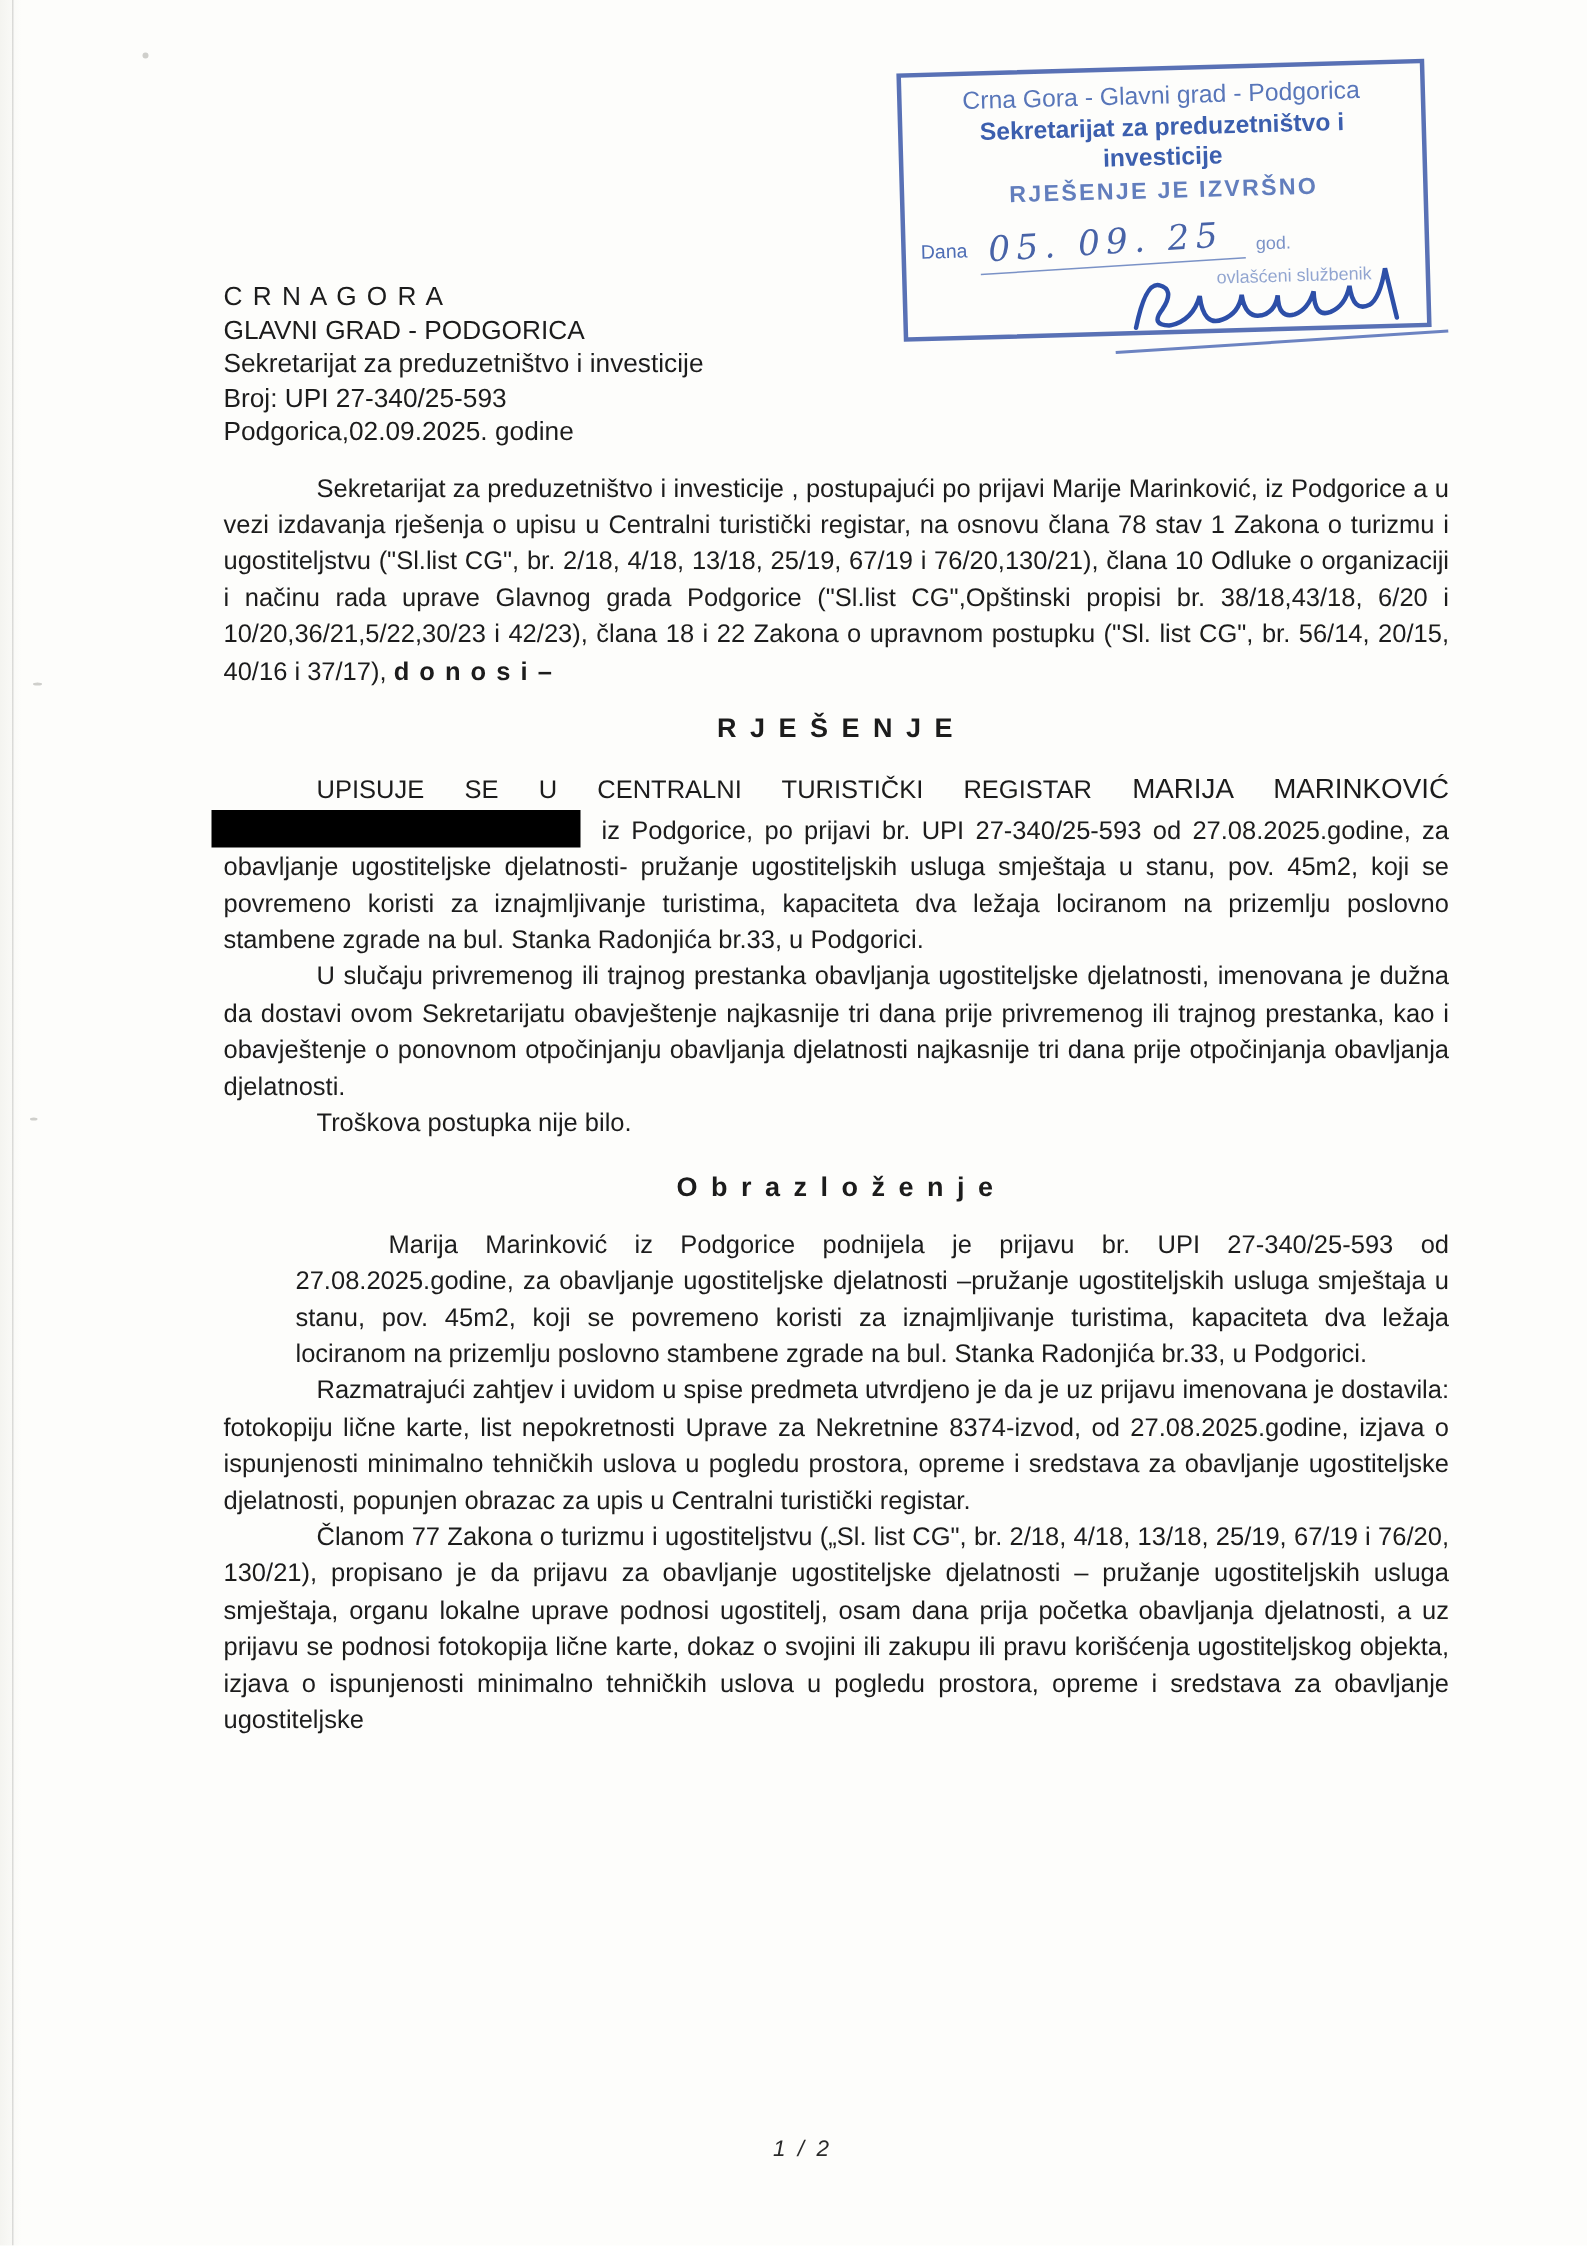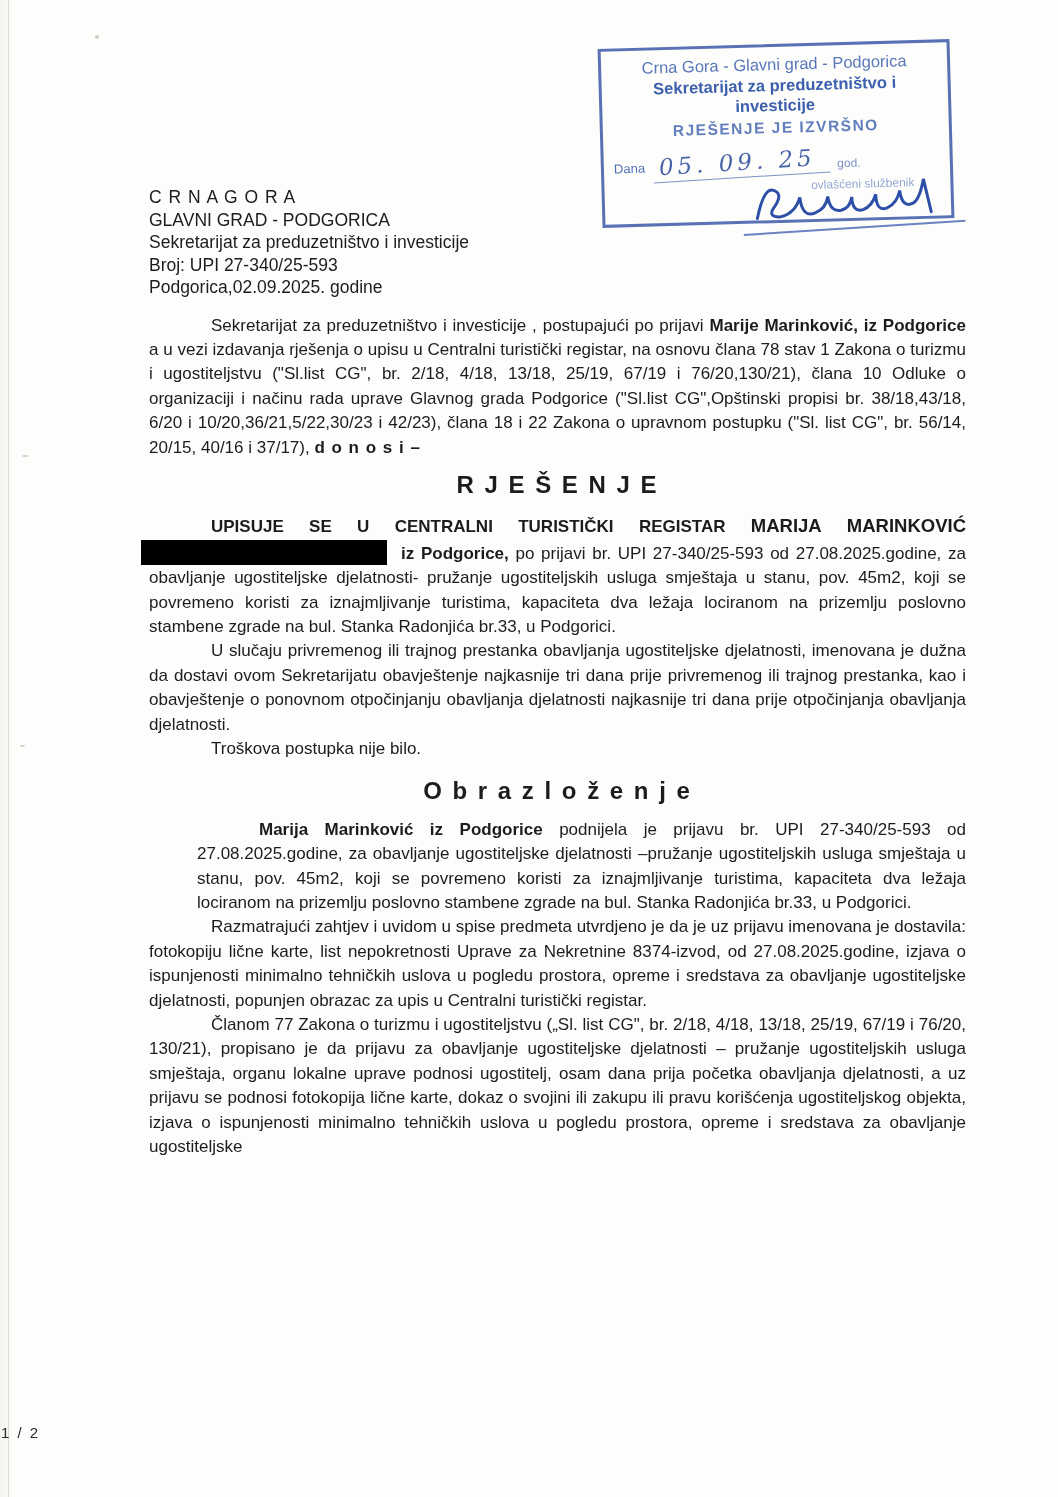--- a/index.html
+++ b/index.html
@@ -59,58 +59,59 @@
   .hdr .hdr-line1 { letter-spacing: 1px; }
 
   
   .para {
     font-size: 17px;
     line-height: 24.4px;
     text-align: justify;
     text-indent: 62px;
     margin: 0;
   }
-  .b { font-weight: bold; }
+  .b { font-weight: normal; }
   .h-center {
     text-align: center;
     font-weight: bold;
-    font-size: 24px;
+    font-size: 18px;
     letter-spacing: 2px;
     text-indent: 0;
   }
   .sp-bold { font-weight: bold; letter-spacing: 1px; white-space: nowrap; }
   .m-intro { margin-top: 15px; }
   .m-title { margin-top: 13px; }
   .m-disp  { margin-top: 17px; text-indent: 0; }
   .disp-line1 {
     display: block;
-    font-weight: bold;
+    font-weight: normal;
     text-indent: 62px;
     text-align: justify;
     text-align-last: justify;
   }
   .disp-name { font-size: 18.5px; }
   .redaction {
     display: inline-block;
     width: 246px; height: 25px;
     background: #000;
     vertical-align: -6px;
     margin-right: 14px;
     margin-left: -8px;
   }
   .m-start { margin-top: 19px; font-weight: bold; }
   .m-para  { margin-top: 0px; }
   .m-title2 { margin-top: 18px; }
   .m-p1 { margin-top: 14px; margin-left: 48px; }
 
   .footer {
     position: absolute;
-    left: 1px; right: 0; top: 1424px;
-    text-align: left;
+    left: 12px; right: 0; top: 1424px;
+    text-align: center;
     font-size: 15px;
+    font-style: italic;
     letter-spacing: 2px;
     color: #2a2a2a;
   }
 </style>
 </head>
 <body>
 
 <div class="page">
   <div class="scan-edge"></div>
   <div class="speck" style="left:95px; top:35px; width:4px; height:4px;"></div>

